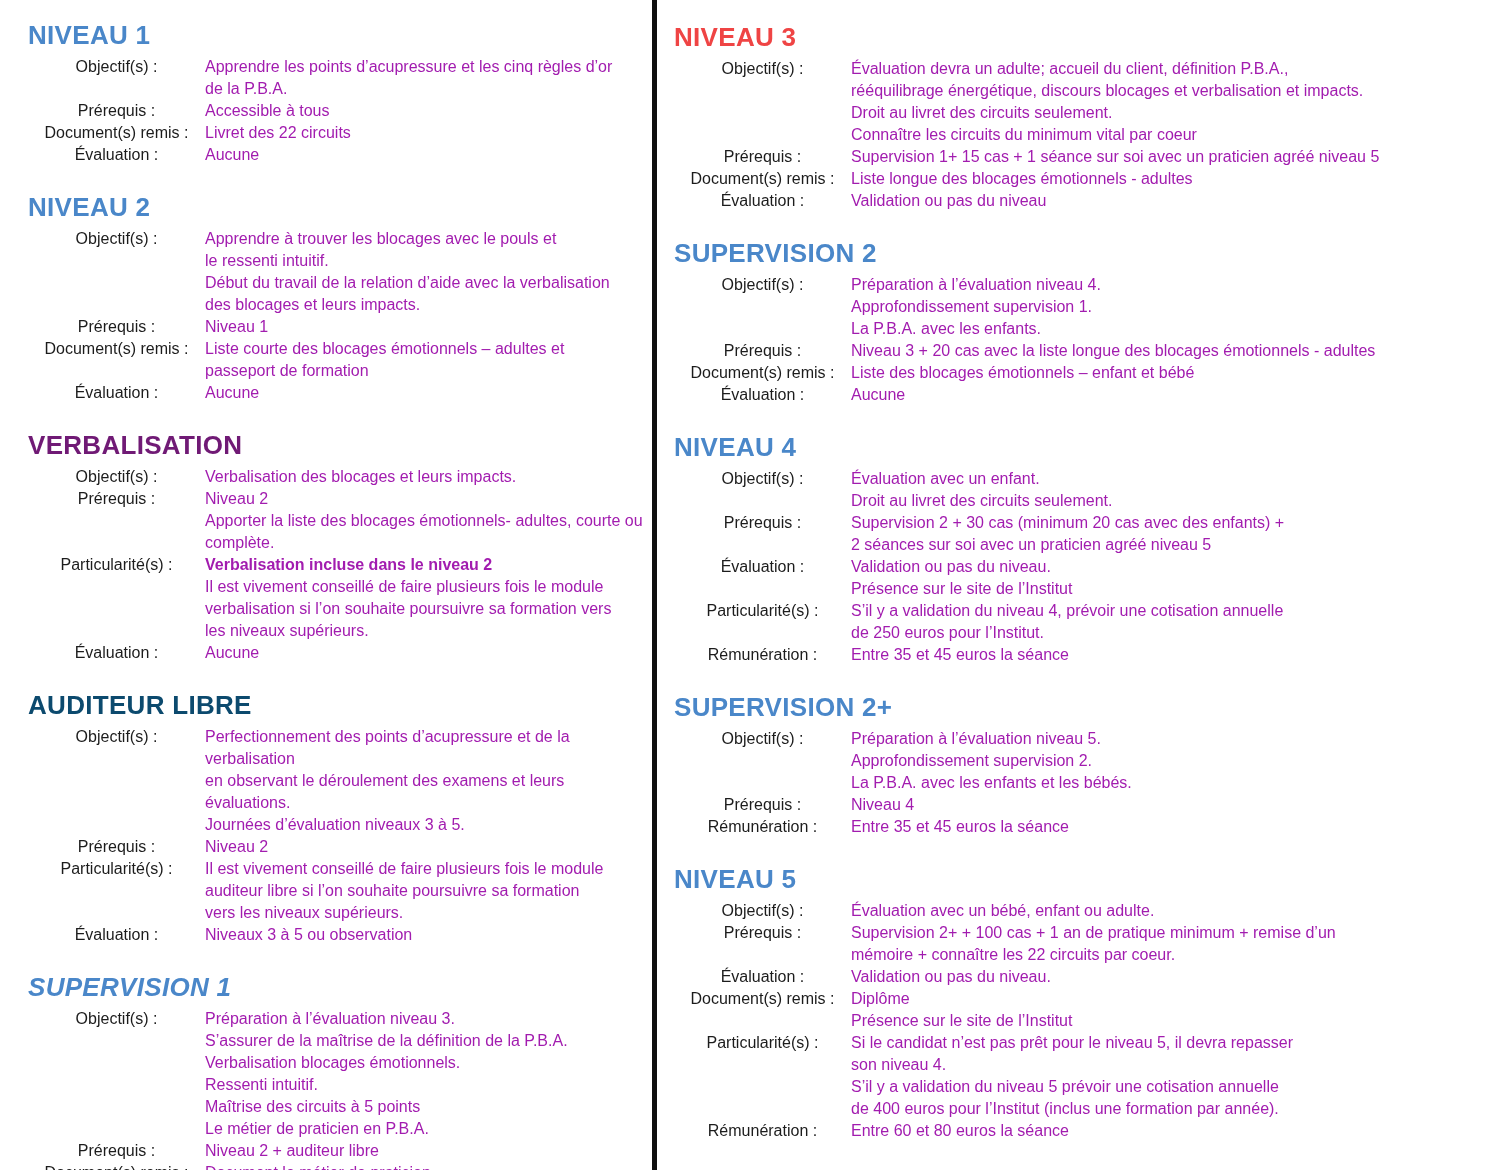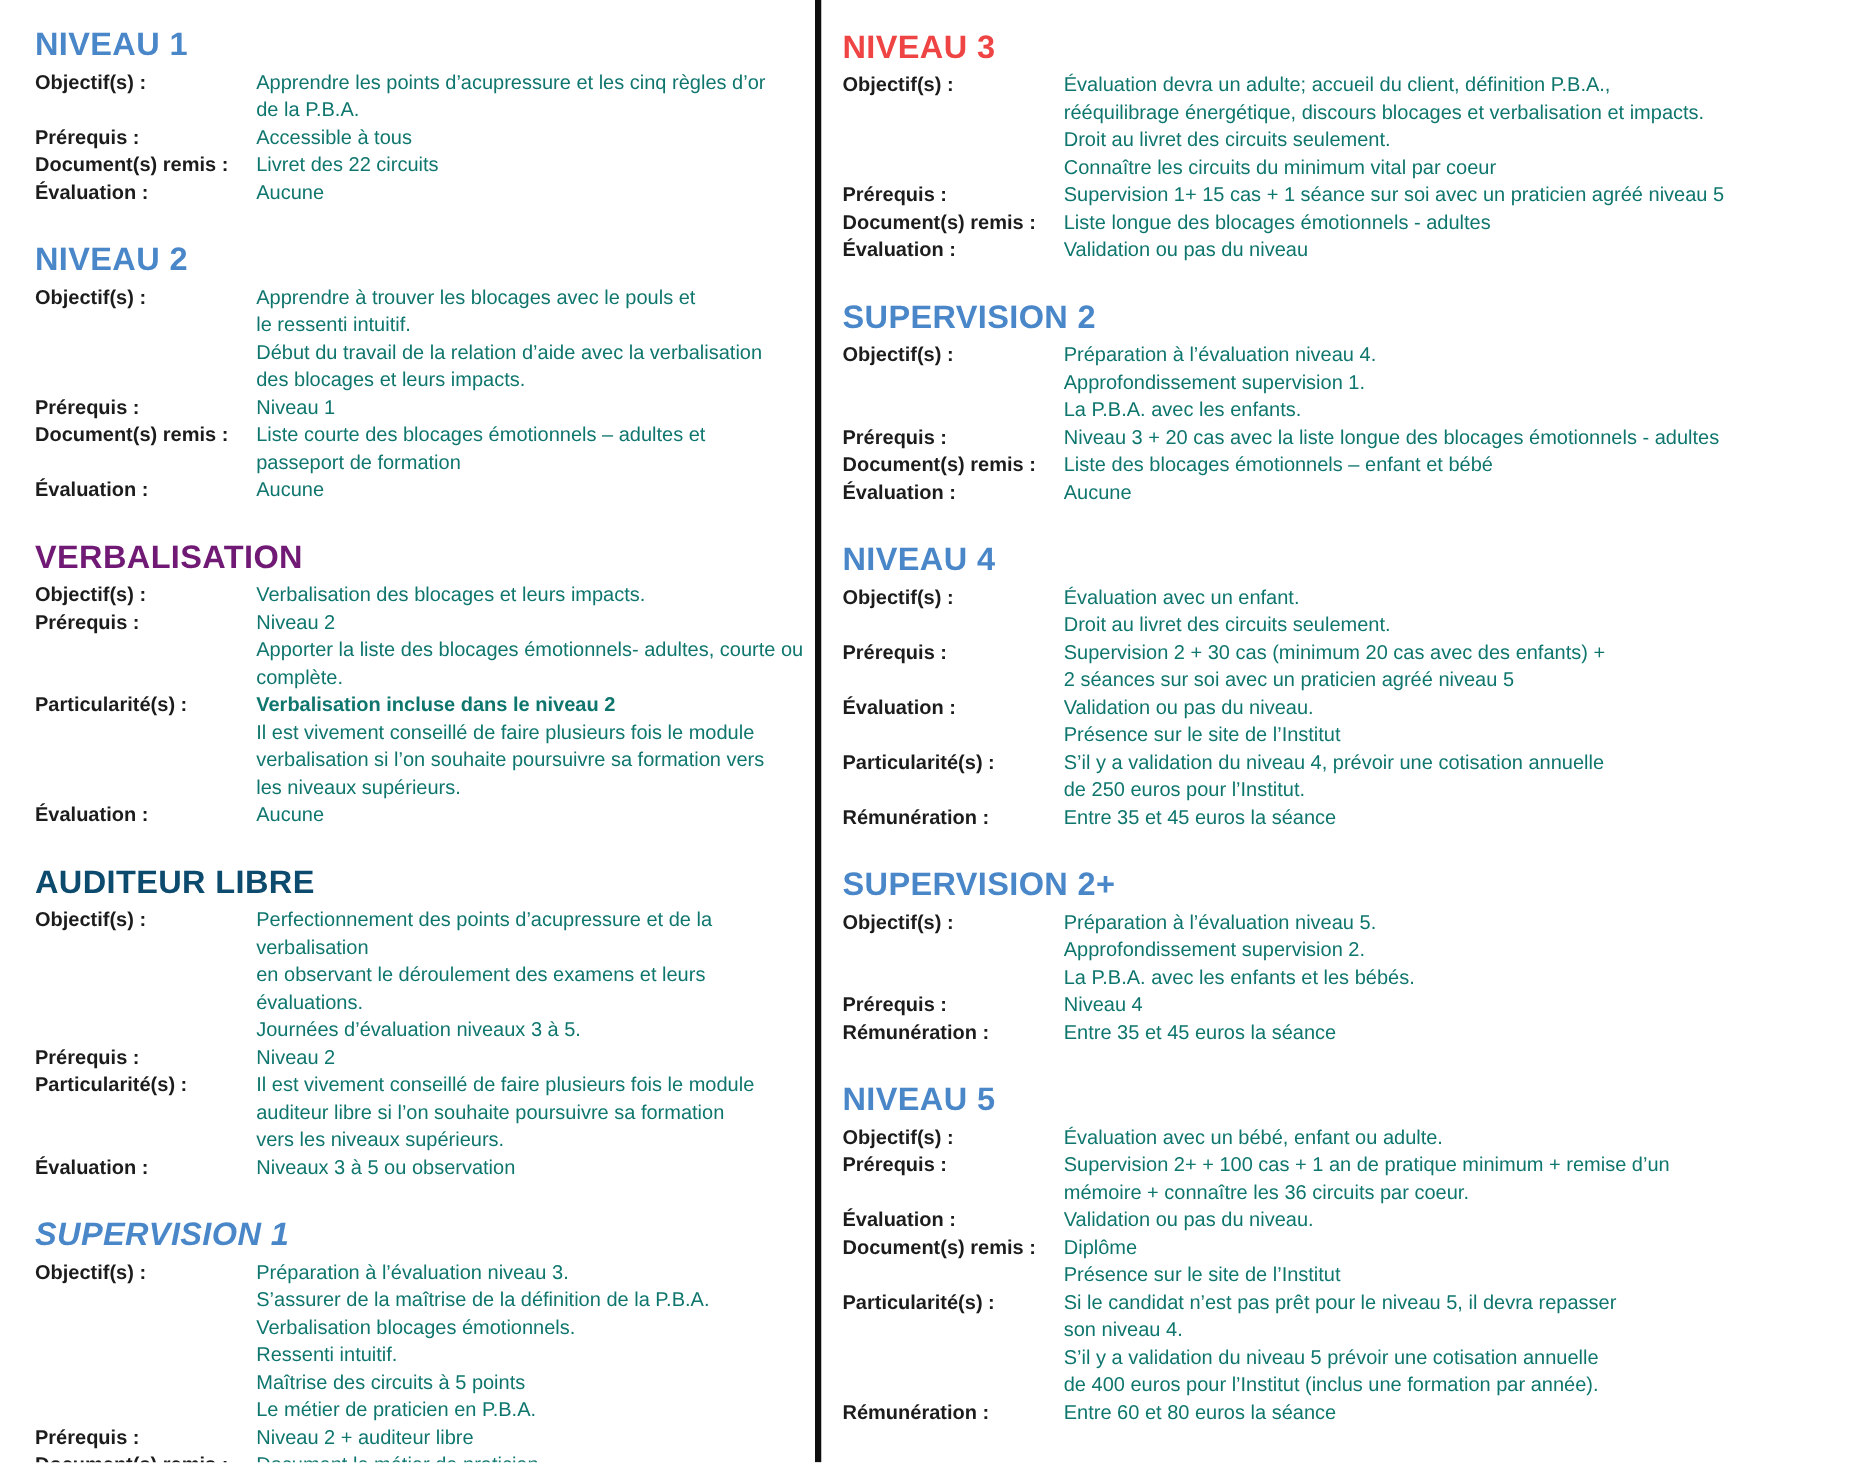--- a/index.html
+++ b/index.html
@@ -37,24 +37,25 @@
     font-size: 26px;
     font-weight: 700;
     line-height: 30px;
     margin: 0 0 6px 0;
     letter-spacing: 0.3px;
   }
   .row { display: flex; align-items: flex-start; }
   .field-label {
     width: 177px;
     flex-shrink: 0;
-    font-weight: 700;
+    font-weight: 400;
     color: #1c1c1c;
-  }
-  .field-value { flex: 1; color: #0f766e; }
+    text-align: center;
+  }
+  .field-value { flex: 1; color: #a21caf; }
   .value-line { min-height: 22px; }
   .value-line.bold { font-weight: 700; }
 </style>
 </head>
 <body>
 
 <div class="page">
   <div class="column column-left">
       <section class="section">
         <h2 class="section-title" style="color: rgb(74, 135, 201);">NIVEAU 1</h2>
@@ -337,21 +338,21 @@
         <div class="row">
           <div class="field-label">Objectif(s) :</div>
           <div class="field-value">
             <div class="value-line">Évaluation avec un bébé, enfant ou adulte.</div>
           </div>
         </div>
         <div class="row">
           <div class="field-label">Prérequis :</div>
           <div class="field-value">
             <div class="value-line">Supervision 2+ + 100 cas + 1 an de pratique minimum + remise d’un</div>
-            <div class="value-line">mémoire + connaître les 36 circuits par coeur.</div>
+            <div class="value-line">mémoire + connaître les 22 circuits par coeur.</div>
           </div>
         </div>
         <div class="row">
           <div class="field-label">Évaluation :</div>
           <div class="field-value">
             <div class="value-line">Validation ou pas du niveau.</div>
           </div>
         </div>
         <div class="row">
           <div class="field-label">Document(s) remis :</div>

